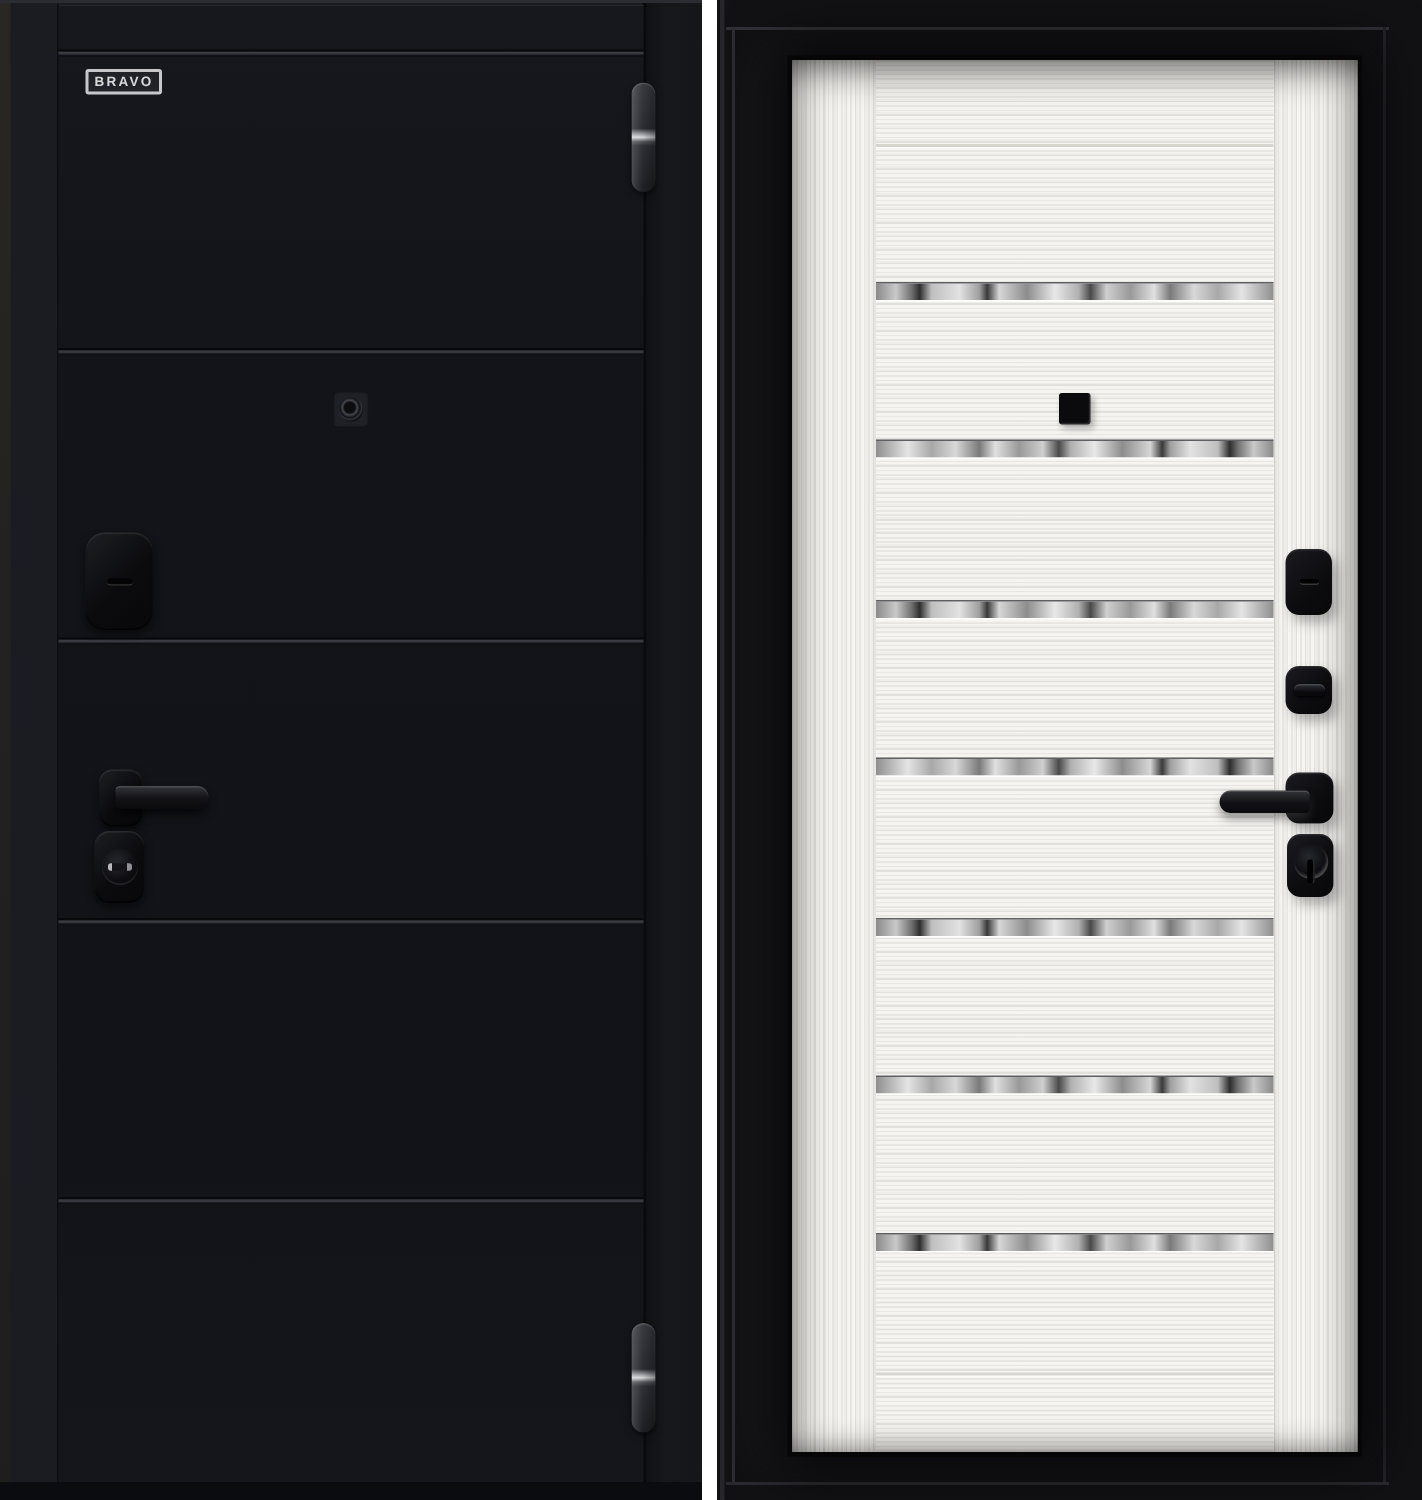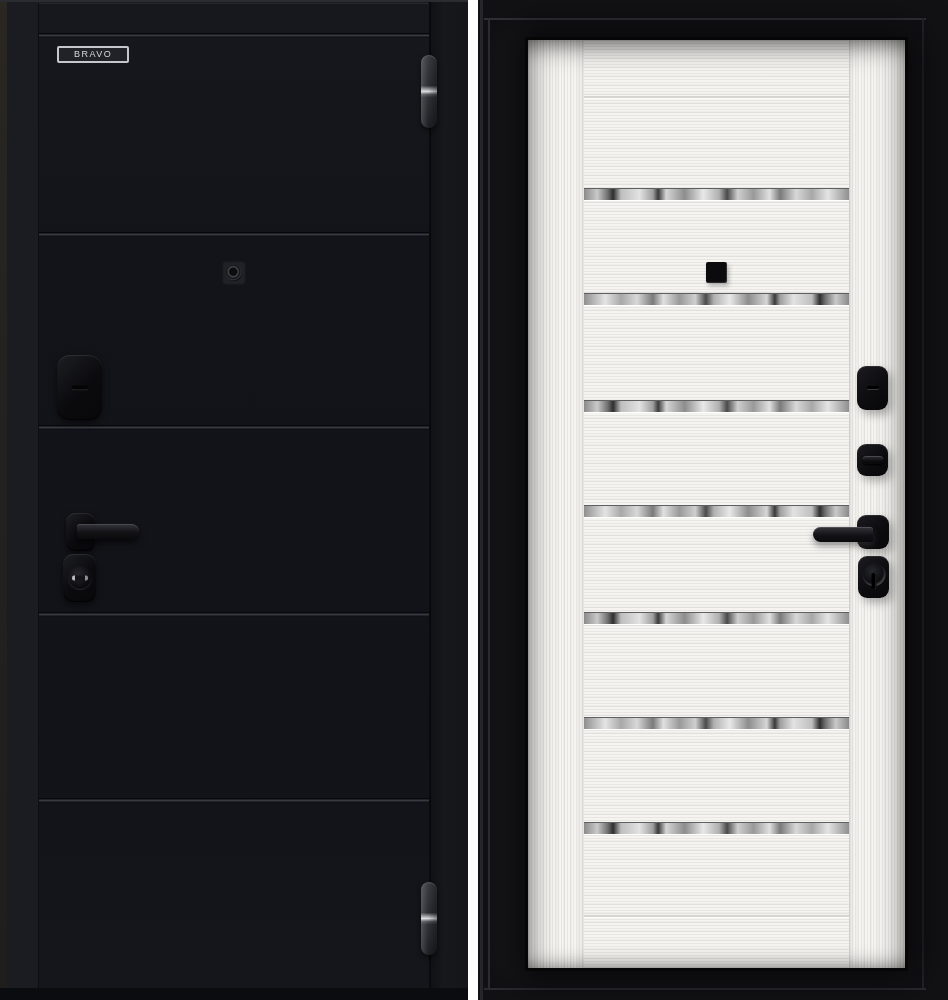--- a/index.html
+++ b/index.html
@@ -16,23 +16,23 @@
   .photo-left .leaf-gap{position:absolute;left:428px;top:0;width:3px;height:988px;background:#0a0a0d;}
   .photo-left .threshold{position:absolute;left:0;top:988px;width:100%;height:12px;background:#0b0c0f;}
 
   .black-leaf{position:absolute;left:38px;top:3px;width:390px;height:985px;
       background:linear-gradient(180deg,#17181d,#131419 25%,#121318 75%,#15161b);
       border-left:1px solid #0c0d11;box-shadow:inset 0 1px 0 rgba(255,255,255,.07);}
   .groove{position:absolute;left:0;width:100%;height:5px;
       background:linear-gradient(180deg,#07080b 0,#07080b 1px,#3b3c43 2px,#34353c 3px,#101117 4px);}
 
   .brand-badge{position:absolute;left:18px;top:43px;display:inline-block;
-      border:2px solid #c7c7cb;border-radius:2px;padding:1px 15px;
+      border:2px solid #c7c7cb;border-radius:2px;padding:1px 4px;
       color:#d8d8db;background:rgba(255,255,255,.05);
-      font-size:9px;line-height:11px;font-weight:normal;letter-spacing:1.5px;}
+      font-size:9px;line-height:11px;font-weight:bold;letter-spacing:1.5px;}
 
   .peephole-ext{position:absolute;left:183px;top:258px;width:24px;height:24px;border-radius:3px;
       background:#202127;box-shadow:inset 0 0 2px #000;}
   .peephole-ext .lens{position:absolute;left:4px;top:4px;width:16px;height:16px;border-radius:50%;
       background:radial-gradient(circle at 45% 42%,#0d0d10 28%,#45464c 38%,#121317 52%,#32333a 62%,#0a0a0d 72%);}
 
   .esc{border-radius:10px;background:linear-gradient(135deg,#1d1e23,#0b0b0e 55%,#08080b);
       box-shadow:inset 0 1px 1px rgba(255,255,255,.10), inset 0 -1px 1px rgba(0,0,0,.8), 0 3px 6px rgba(0,0,0,.55);}
   .esc-top-ext{position:absolute;left:18px;top:352px;width:45px;height:65px;border-radius:13px;}
   .esc-top-ext .slot{position:absolute;left:50%;top:50%;transform:translate(-50%,-50%);

